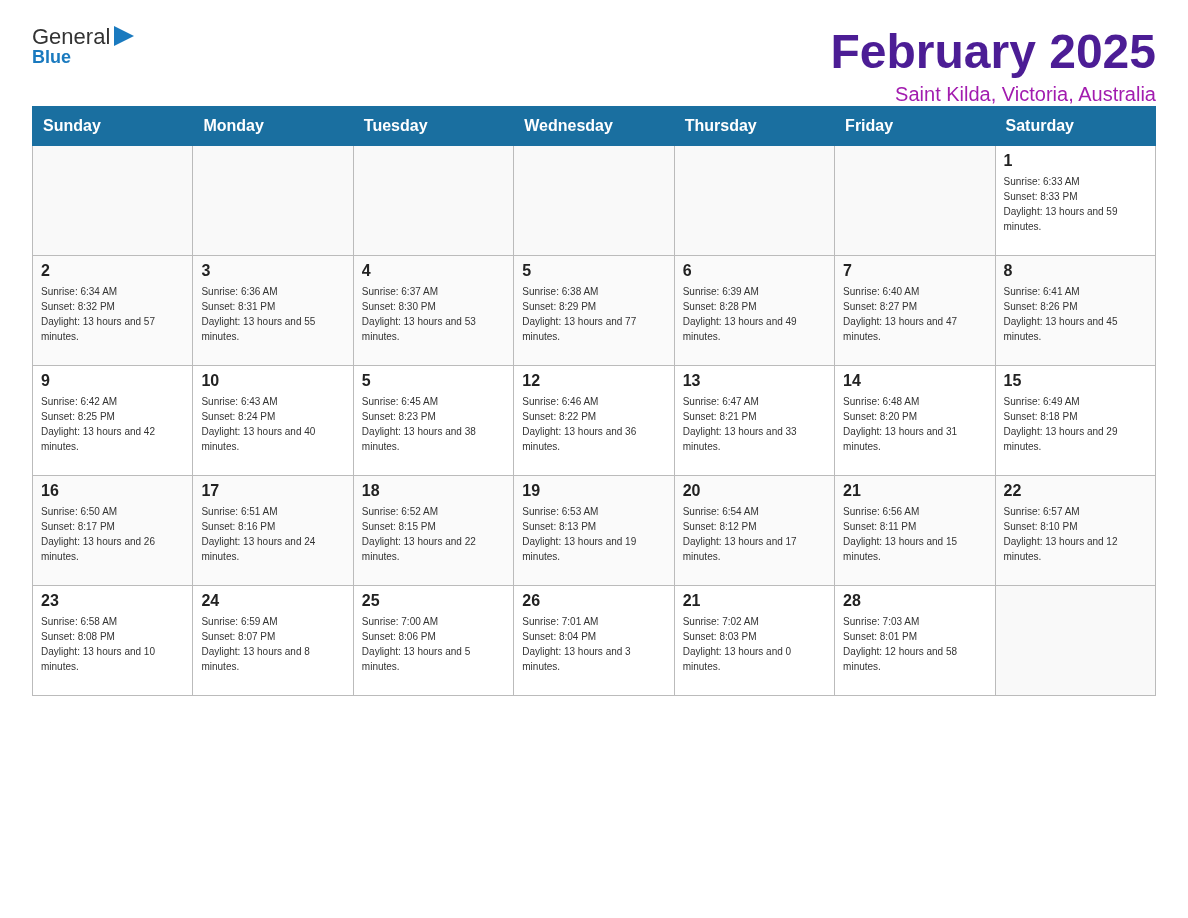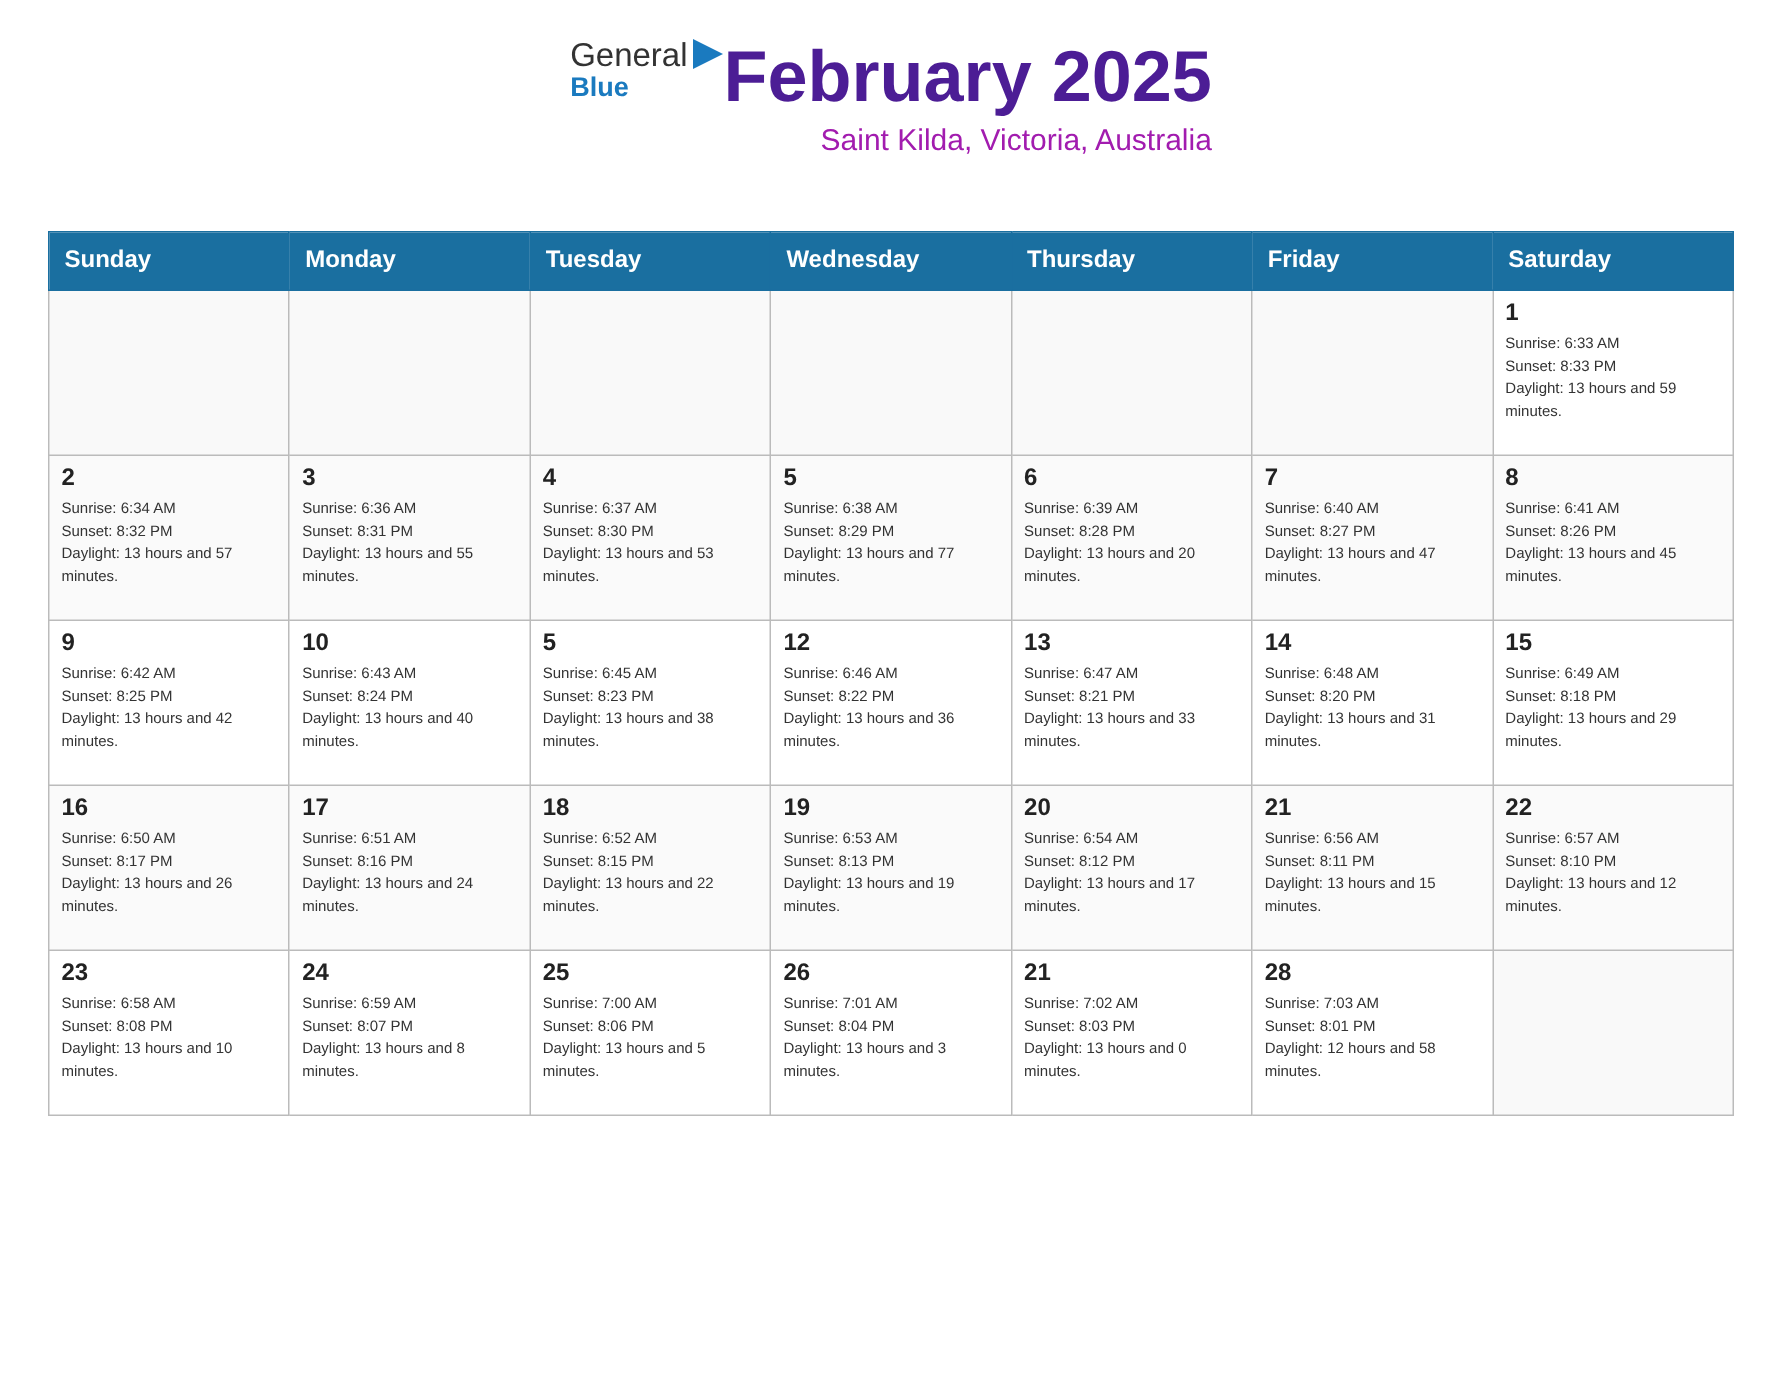--- a/index.html
+++ b/index.html
@@ -5,21 +5,21 @@
     * { box-sizing: border-box; margin: 0; padding: 0; }
     body {
       font-family: Arial, sans-serif;
       background: #fff;
       padding: 24px 32px;
       width: 1188px;
       min-height: 918px;
     }
     .header {
       display: flex;
-      justify-content: center;
+      justify-content: space-between;
       align-items: flex-start;
       margin-bottom: 0;
     }
     .logo {
       display: flex;
       align-items: center;
       gap: 0;
     }
     .logo-text {
       font-size: 22px;
@@ -36,21 +36,20 @@
     }
     .title-block h2 {
       font-size: 20px;
       font-weight: normal;
       color: #a21caf;
       margin-top: 4px;
     }
     .calendar {
       width: 100%;
       border-collapse: collapse;
-      margin-top: 48px;
     }
     .calendar thead tr th {
       background: #1a6fa0;
       color: #fff;
       font-size: 16px;
       font-weight: bold;
       padding: 10px 10px;
       text-align: left;
       border: 1px solid #1a6fa0;
     }
@@ -167,21 +166,21 @@
             <div>Sunrise: 6:38 AM</div>
             <div>Sunset: 8:29 PM</div>
             <div>Daylight: 13 hours and 77 minutes.</div>
           </div>
         </td>
         <td>
           <div class="day-number">6</div>
           <div class="day-info">
             <div>Sunrise: 6:39 AM</div>
             <div>Sunset: 8:28 PM</div>
-            <div>Daylight: 13 hours and 20 minutes.</div>
+            <div>Daylight: 13 hours and 49 minutes.</div>
           </div>
         </td>
         <td>
           <div class="day-number">7</div>
           <div class="day-info">
             <div>Sunrise: 6:40 AM</div>
             <div>Sunset: 8:27 PM</div>
             <div>Daylight: 13 hours and 47 minutes.</div>
           </div>
         </td>

